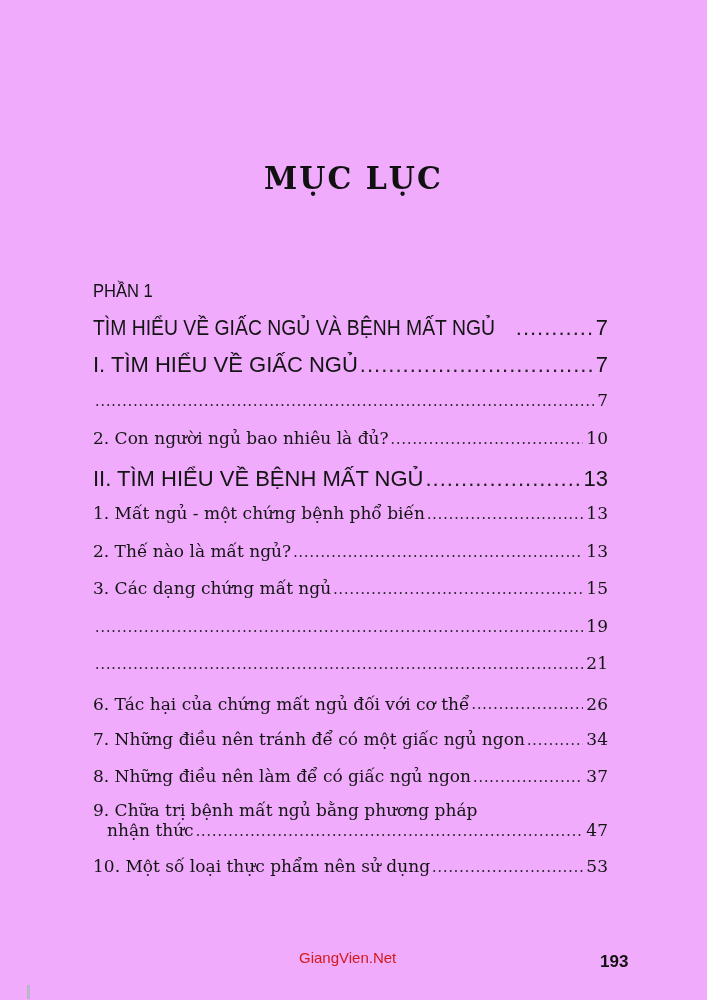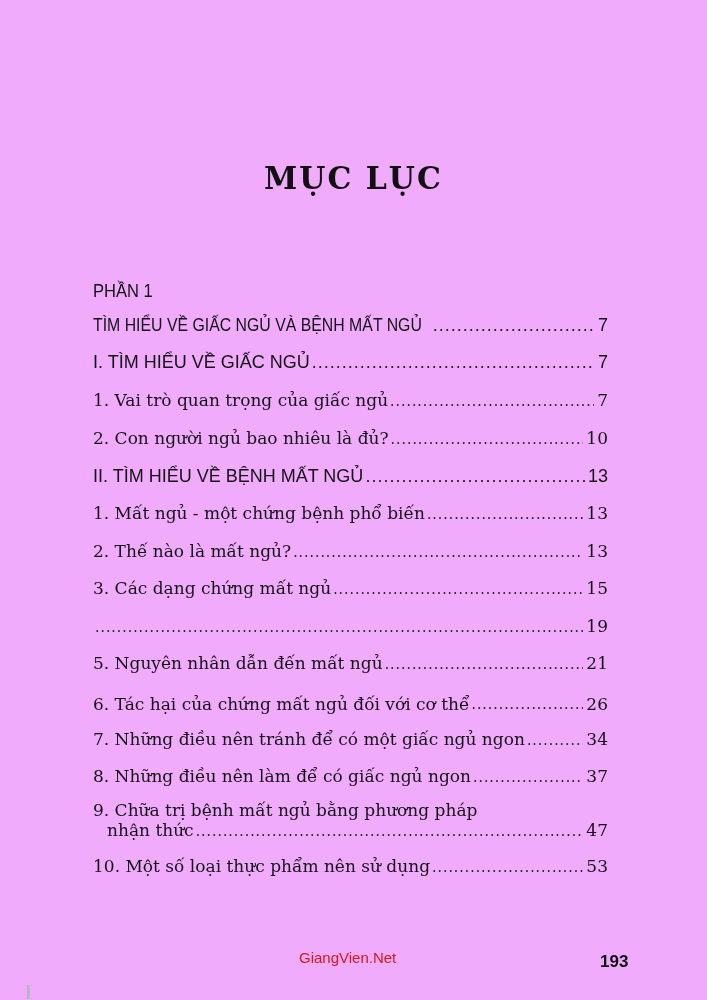--- a/index.html
+++ b/index.html
@@ -69,21 +69,21 @@
     }
     .row .leader::after {
       content: "....................................................................................................................................................................................................................................";
     }
     .row .page-num {
       flex: 0 0 auto;
       text-align: right;
     }
     .sans {
       font-family: "Liberation Sans", sans-serif;
-      font-size: 18px;
+      font-size: 22px;
     }
     .sans.condensed .label {
       display: inline-block;
       transform: scaleX(0.88);
       transform-origin: left center;
       margin-right: -36px;
     }
     .serif {
       font-family: "DejaVu Serif", serif;
       font-size: 17px;
@@ -135,21 +135,20 @@
       <span class="page-num">7</span>
     </div>
 
     <div class="row sans" style="top:352px;">
       <span class="label">I. TÌM HIỂU VỀ GIẤC NGỦ</span>
       <span class="leader"></span>
       <span class="page-num">7</span>
     </div>
 
     <div class="row serif" style="top:390px;">
-      <span class="label">1. Vai trò quan trọng của giấc ngủ</span>
       <span class="leader"></span>
       <span class="page-num">7</span>
     </div>
 
     <div class="row serif" style="top:428px;">
       <span class="label">2. Con người ngủ bao nhiêu là đủ?</span>
       <span class="leader"></span>
       <span class="page-num">10</span>
     </div>
 
@@ -176,21 +175,20 @@
       <span class="leader"></span>
       <span class="page-num">15</span>
     </div>
 
     <div class="row serif" style="top:616px;">
       <span class="leader"></span>
       <span class="page-num">19</span>
     </div>
 
     <div class="row serif" style="top:653px;">
-      <span class="label">5. Nguyên nhân dẫn đến mất ngủ</span>
       <span class="leader"></span>
       <span class="page-num">21</span>
     </div>
 
     <div class="row serif" style="top:691px;align-items:center;">
       <span class="label">6. Tác hại của chứng mất ngủ đối với cơ thể</span>
       <span class="leader"></span>
       <span class="page-num">26</span>
     </div>
 

